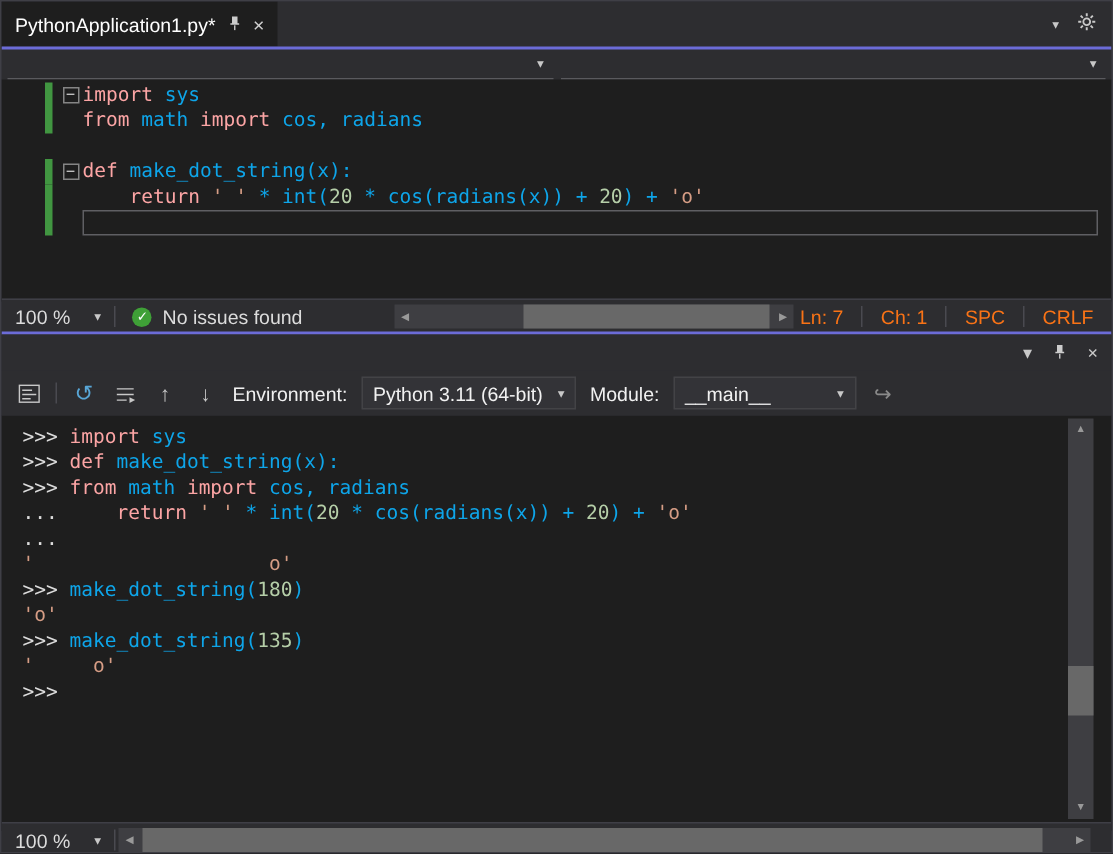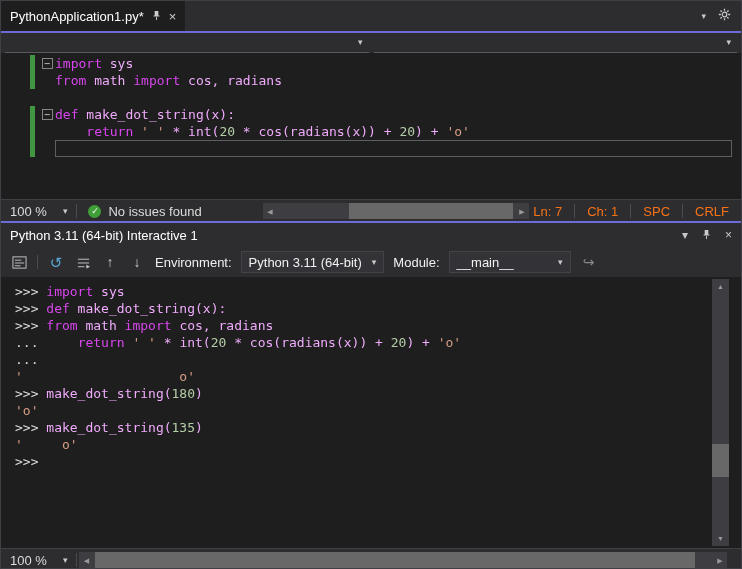--- a/index.html
+++ b/index.html
@@ -27,22 +27,22 @@
   .editor{position:absolute;top:52px;left:0;right:0;height:146px;background:#1e1e1e;padding-top:2px;
     font-family:"DejaVu Sans Mono","Liberation Mono",monospace;font-size:13px;}
   .code-row{display:flex;height:17px;align-items:stretch;}
   .line-margin{width:38px;flex:none;position:relative;}
   .change-bar{position:absolute;left:29px;top:0;width:5px;height:100%;background:#419641;}
   .fold-margin{width:16px;flex:none;display:flex;justify-content:center;align-items:center;}
   .fold-box{width:11px;height:11px;border:1px solid #858585;color:#cccccc;font-size:10px;line-height:9px;
     text-align:center;box-sizing:border-box;}
   .code-text{flex:1;white-space:pre;line-height:17px;}
   .code-text.boxed{border:1px solid #5f5f63;margin-right:9px;}
-  .tok-kw{color:#d946ef;}
-  .tok-pl{color:#f0abfc;}
+  .tok-kw{color:#fca5a5;}
+  .tok-pl{color:#0ea5e9;}
   .tok-cm{color:#57a64a;}
   .tok-str{color:#d69d85;}
   .tok-num{color:#b5cea8;}
   .tok-prm{color:#dcdcdc;}
 
   
   .editor-status{position:absolute;top:198px;left:0;right:0;height:22px;background:#2d2d30;display:flex;
     align-items:center;border-top:1px solid #3f3f46;}
   .zoom{display:flex;align-items:center;gap:16px;padding:0 9px;height:100%;color:#dcdcdc;}
   .issues{display:flex;align-items:center;gap:7px;padding:0 11px;color:#dcdcdc;}
@@ -207,21 +207,20 @@
       <span class="vsep"></span>
       <span class="stat">SPC</span>
       <span class="vsep"></span>
       <span class="stat">CRLF</span>
     </div>
   </div>
 
   <div class="pane-accent"></div>
 
   <div class="ititle">
-    <span>Python 3.11 (64-bit) Interactive 1</span>
     <div class="ititle-actions">
       <span class="icon-glyph small">▾</span>
       <span>
         <svg width="11" height="11" viewBox="0 0 12 12">
             <path d="M4 1h4v5h1.2v1H2.8v-1H4z" fill="#cccccc"></path>
             <rect x="5.5" y="7.5" width="1" height="3.5" fill="#cccccc"></rect>
           </svg>
       </span>
       <span class="icon-glyph">×</span>
     </div>

